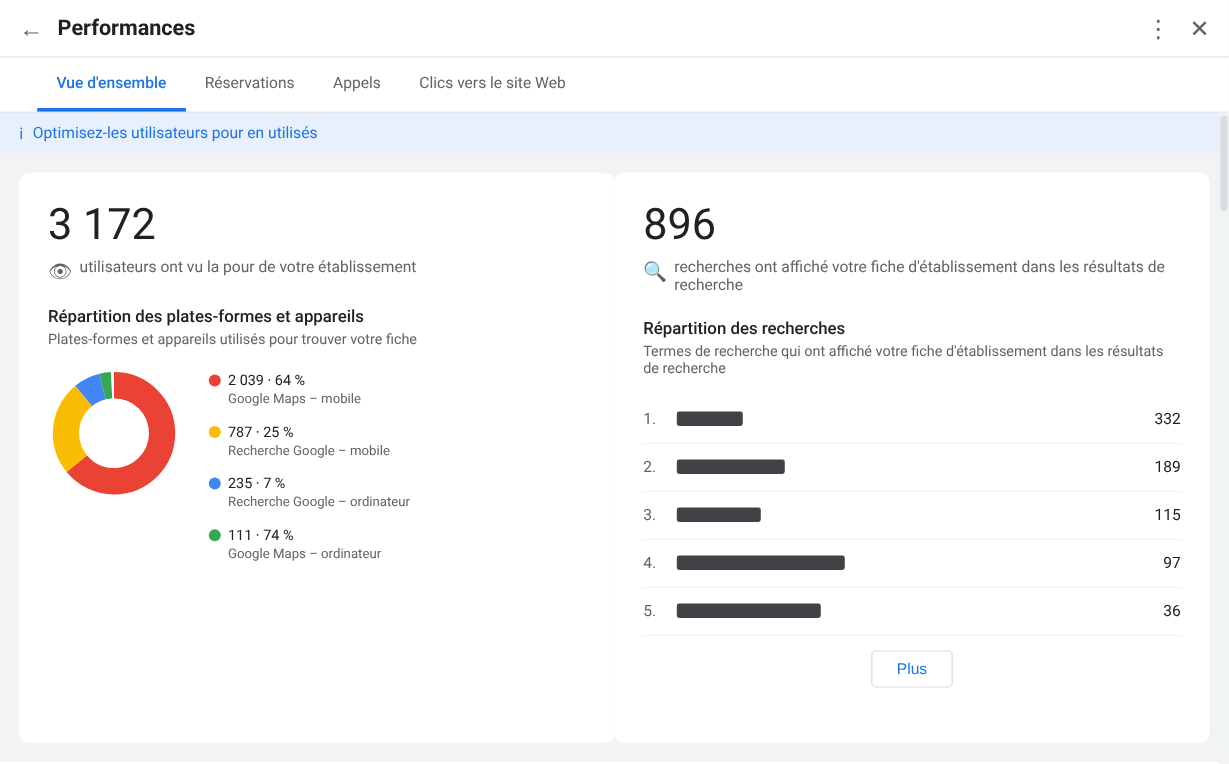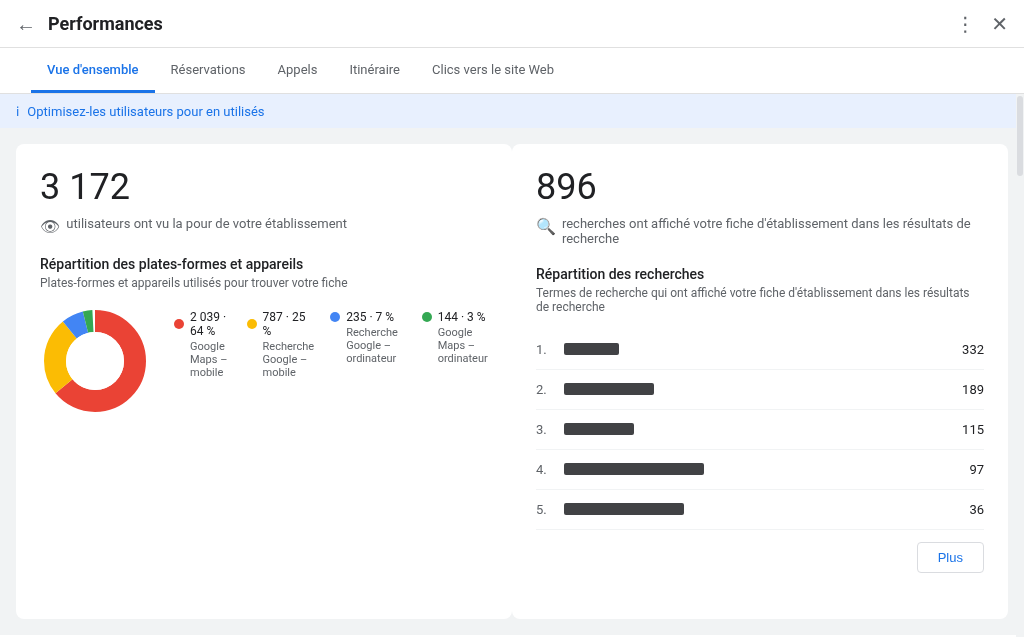--- a/index.html
+++ b/index.html
@@ -154,20 +154,21 @@
       width: 110px;
       height: 110px;
       flex-shrink: 0;
     }
     .donut-container svg {
       transform: rotate(-90deg);
     }
 
     .legend {
       display: flex;
+      flex-direction: column;
       gap: 14px;
       padding-top: 4px;
     }
     .legend-item {
       display: flex;
       flex-direction: column;
       gap: 2px;
     }
     .legend-row {
       display: flex;
@@ -216,21 +217,21 @@
       border-radius: 2px;
       opacity: 0.85;
     }
     .search-count {
       font-size: 13px;
       color: #202124;
     }
 
     .plus-btn {
       display: flex;
-      justify-content: flex-end;
+      justify-content: center;
       padding-top: 12px;
     }
     .plus-btn button {
       border: 1px solid #dadce0;
       background: #fff;
       color: #1a73e8;
       font-size: 13px;
       padding: 7px 20px;
       border-radius: 4px;
       cursor: pointer;
@@ -265,21 +266,20 @@
   <div class="header-right">
     <span class="icon-btn">⋮</span>
     <span class="icon-btn">✕</span>
   </div>
 </div>
 
 <div class="tabs">
   <div class="tab active">Vue d'ensemble</div>
   <div class="tab">Réservations</div>
   <div class="tab">Appels</div>
-  <div class="tab">Itinéraire</div>
   <div class="tab">Clics vers le site Web</div>
 </div>
 
 <div class="banner">
   <span>ℹ</span>
   <span>Optimisez-les utilisateurs pour en utilisés</span>
 </div>
 
 <div class="main-content">
 
@@ -327,21 +327,21 @@
         <div class="legend-item">
           <div class="legend-row">
             <div class="legend-dot" style="background:#4285f4;"></div>
             <span>235 · 7 %</span>
           </div>
           <div class="legend-sub">Recherche Google – ordinateur</div>
         </div>
         <div class="legend-item">
           <div class="legend-row">
             <div class="legend-dot" style="background:#34a853;"></div>
-            <span>144 · 3 %</span>
+            <span>111 · 74 %</span>
           </div>
           <div class="legend-sub">Google Maps – ordinateur</div>
         </div>
       </div>
     </div>
   </div>
 
   <div class="card">
     <div class="stat-number">896</div>
     <div class="stat-desc">

